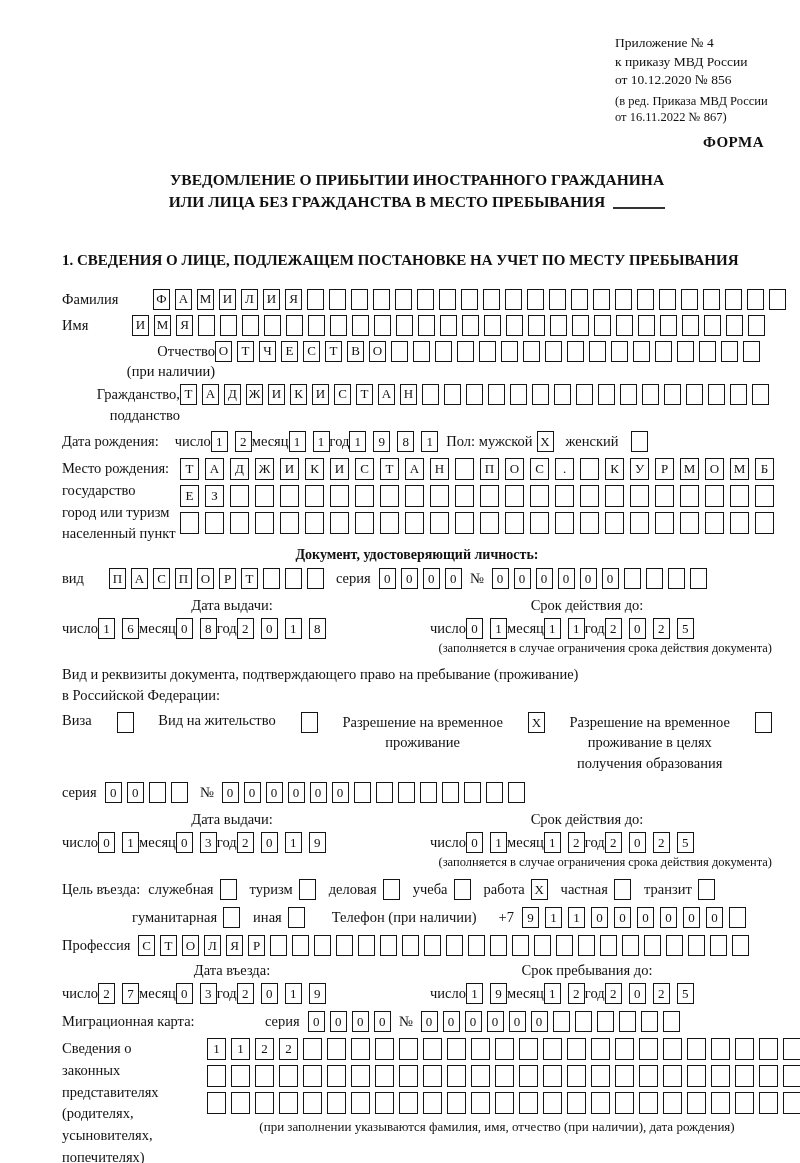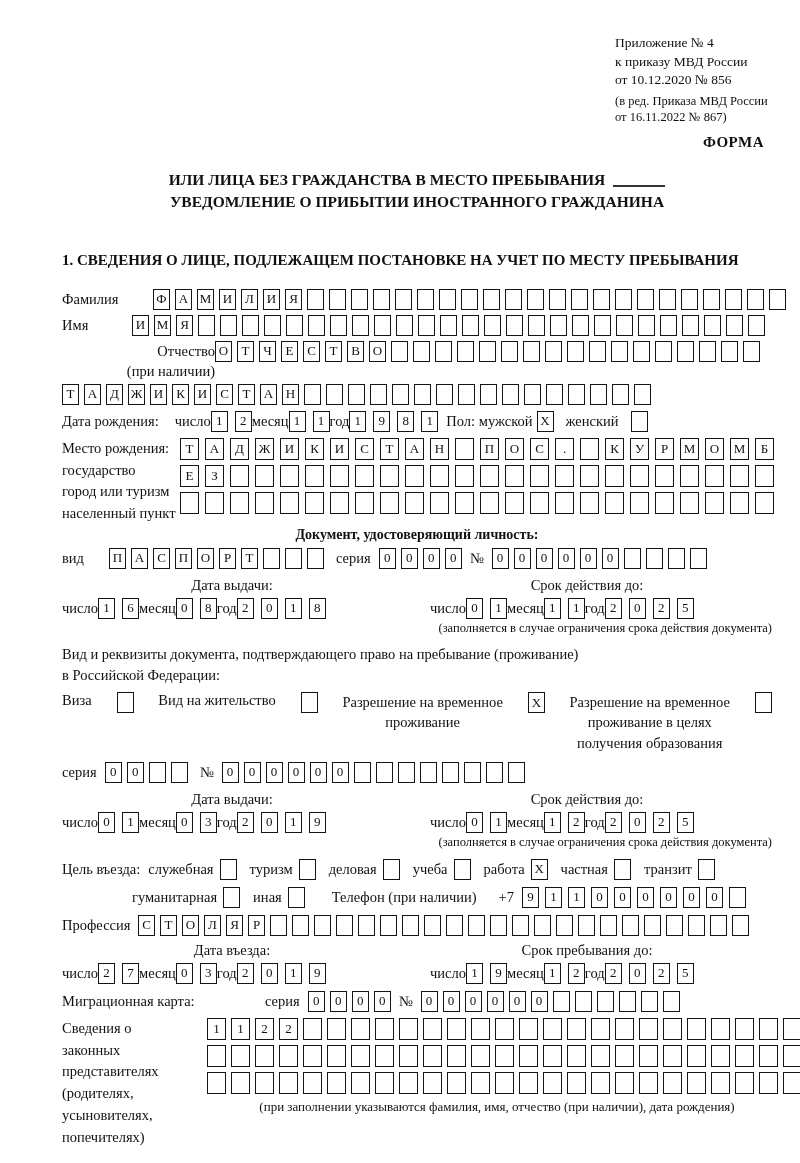--- a/index.html
+++ b/index.html
@@ -60,22 +60,22 @@
     <div>к приказу МВД России</div>
     <div>от 10.12.2020 № 856</div>
     <div class="sub">
       <div>(в ред. Приказа МВД России</div>
       <div>от 16.11.2022 № 867)</div>
     </div>
   </div>
   <div class="forma">ФОРМА</div>
 
   <div class="title">
+    <div>УВЕДОМЛЕНИЕ О ПРИБЫТИИ ИНОСТРАННОГО ГРАЖДАНИНА</div>
     <div><span>ИЛИ ЛИЦА БЕЗ ГРАЖДАНСТВА В МЕСТО ПРЕБЫВАНИЯ</span><span class="title-underline"></span></div>
-    <div>УВЕДОМЛЕНИЕ О ПРИБЫТИИ ИНОСТРАННОГО ГРАЖДАНИНА</div>
   </div>
 
   <div class="section-heading">1. СВЕДЕНИЯ О ЛИЦЕ, ПОДЛЕЖАЩЕМ ПОСТАНОВКЕ НА УЧЕТ ПО МЕСТУ ПРЕБЫВАНИЯ</div>
 
   <div class="frow" style="margin-top:20px;gap:21px;">
     <span class="lbl" style="width:70px;">Фамилия</span>
     <span class="cells">
         <span class="cell">Ф</span>
         <span class="cell">А</span>
         <span class="cell">М</span>
@@ -171,20 +171,24 @@
         <span class="cell"></span>
         <span class="cell"></span>
         <span class="cell"></span>
         <span class="cell"></span>
         <span class="cell"></span>
         <span class="cell"></span>
       </span>
   </div>
 
   <div class="frow top" style="margin-top:2px;">
+    <span class="lbl lbl2" style="width:118px;">
+      <span>Гражданство,</span><br>
+      <span>подданство</span>
+    </span>
     <span class="cells">
         <span class="cell">Т</span>
         <span class="cell">А</span>
         <span class="cell">Д</span>
         <span class="cell">Ж</span>
         <span class="cell">И</span>
         <span class="cell">К</span>
         <span class="cell">И</span>
         <span class="cell">С</span>
         <span class="cell">Т</span>

